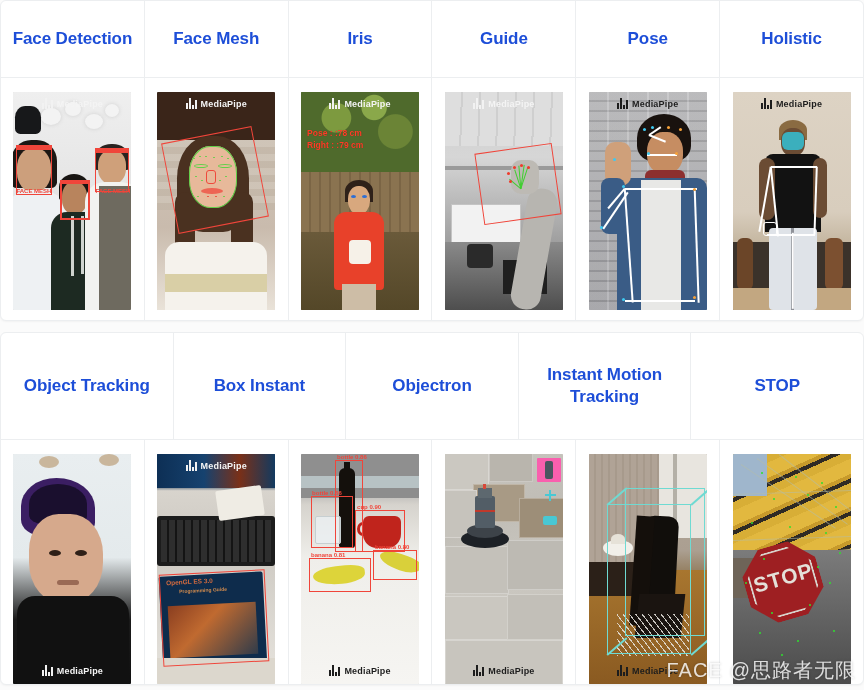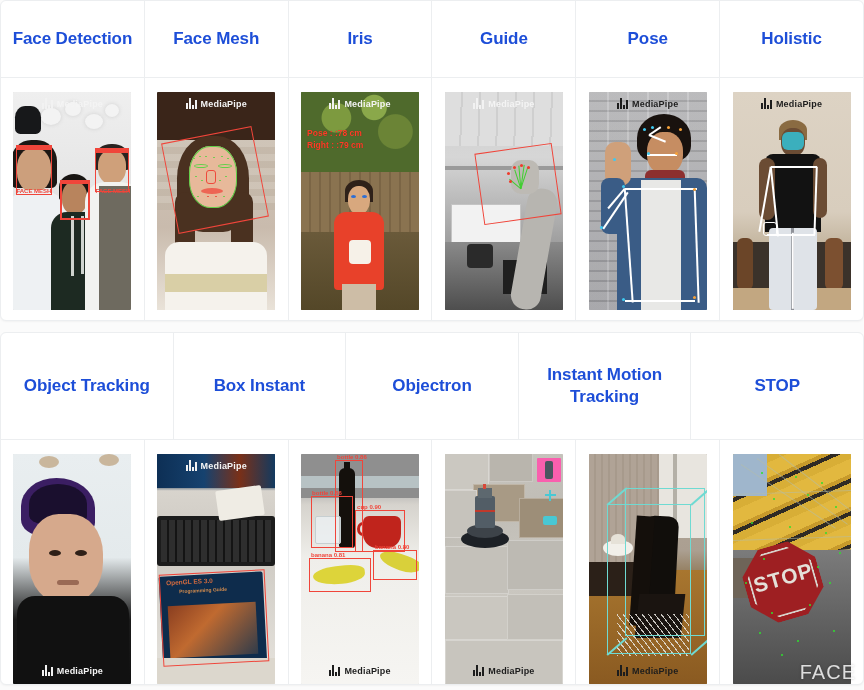--- a/index.html
+++ b/index.html
@@ -641,15 +641,16 @@
           <div class="kn-pt" style="left:100px;top:176px;"></div>
             <div class="kn-pt" style="left:48px;top:200px;"></div>
         </div>
       </div>
 
     </div>
   </div>
 
   <div class="csdn-wm">
     <span>FACE</span>
+    <span>@思路者无限</span>
   </div>
 
 </div>
 
 </body></html>

